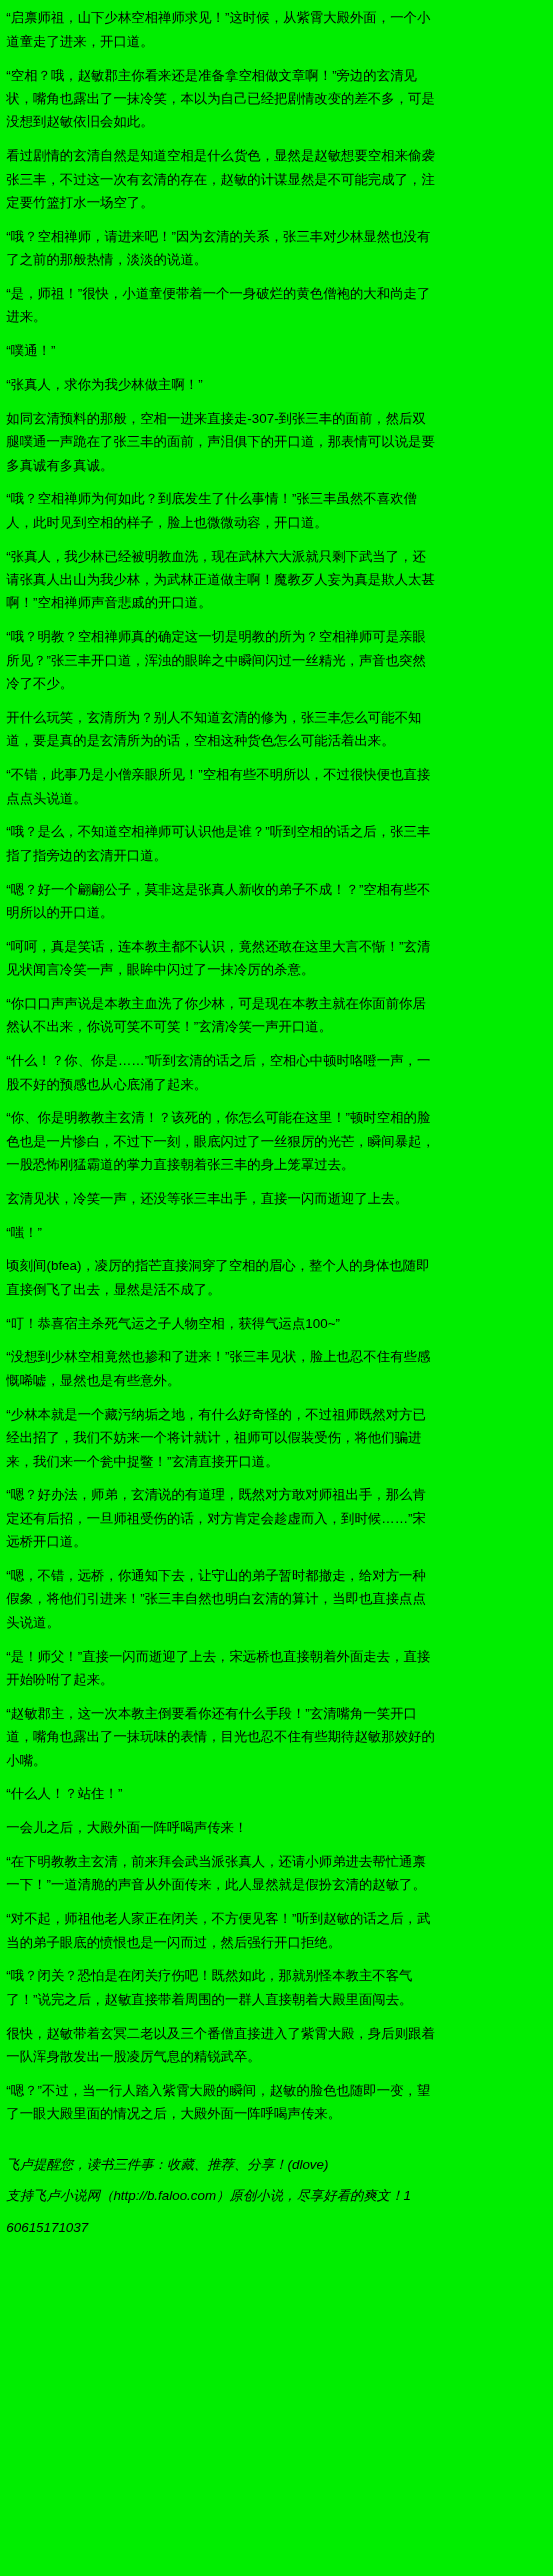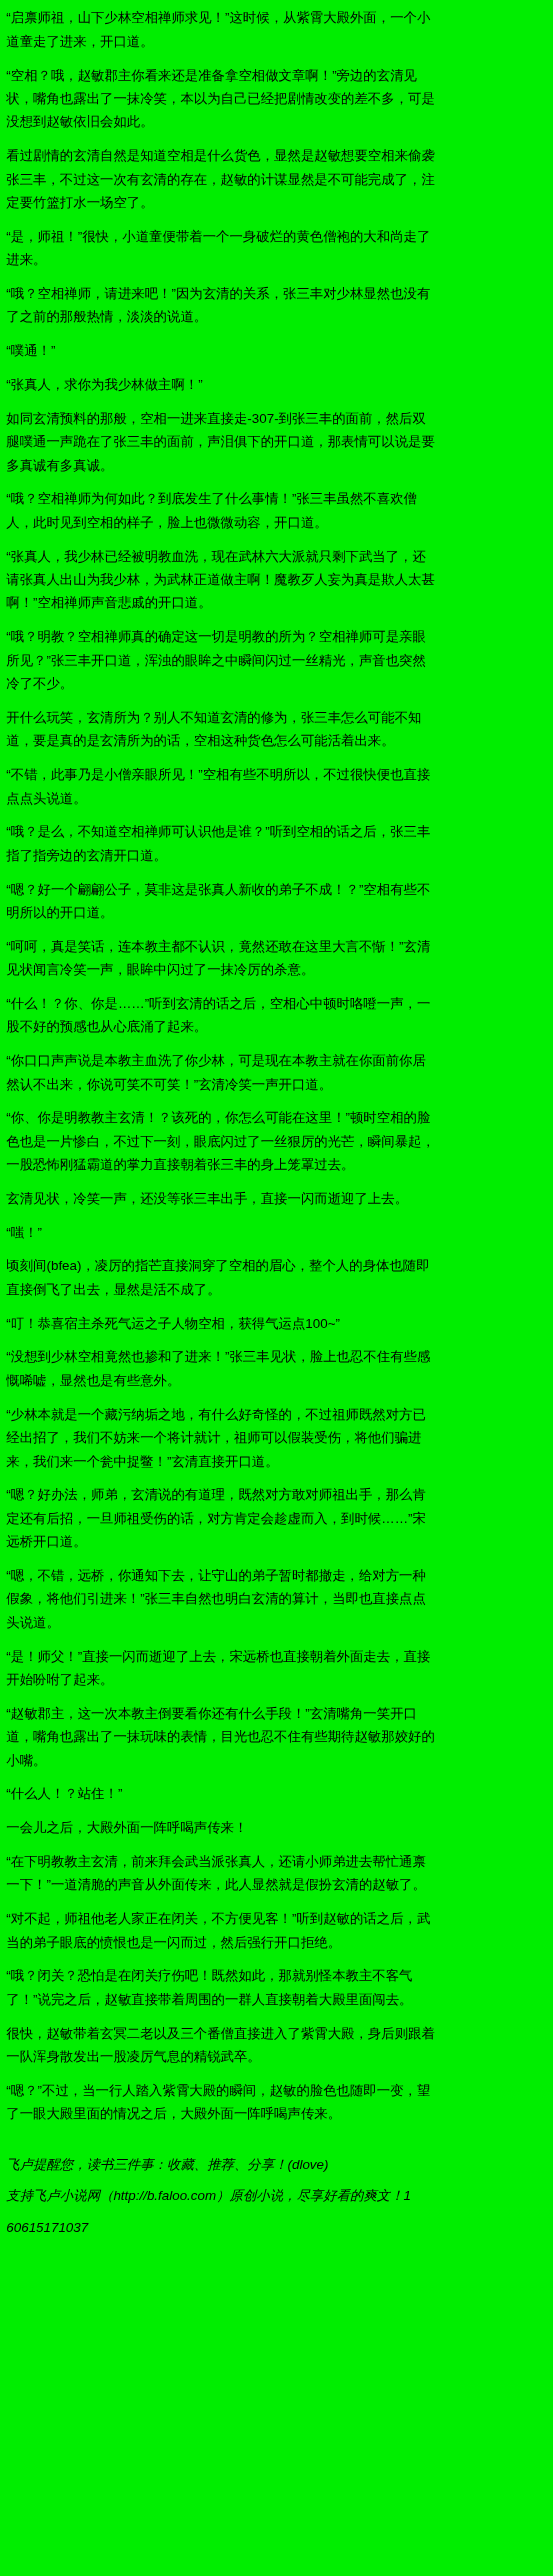--- a/index.html
+++ b/index.html
@@ -37,35 +37,35 @@
 </style>
 </head>
 <body>
 
 <div class="page">
 
   <div>
     <p class="para">“启禀师祖，山下少林空相禅师求见！”这时候，从紫霄大殿外面，一个小道童走了进来，开口道。</p>
     <p class="para">“空相？哦，赵敏郡主你看来还是准备拿空相做文章啊！”旁边的玄清见状，嘴角也露出了一抹冷笑，本以为自己已经把剧情改变的差不多，可是没想到赵敏依旧会如此。</p>
     <p class="para">看过剧情的玄清自然是知道空相是什么货色，显然是赵敏想要空相来偷袭张三丰，不过这一次有玄清的存在，赵敏的计谋显然是不可能完成了，注定要竹篮打水一场空了。</p>
+    <p class="para">“哦？空相禅师，请进来吧！”因为玄清的关系，张三丰对少林显然也没有了之前的那般热情，淡淡的说道。</p>
     <p class="para">“是，师祖！”很快，小道童便带着一个一身破烂的黄色僧袍的大和尚走了进来。</p>
-    <p class="para">“哦？空相禅师，请进来吧！”因为玄清的关系，张三丰对少林显然也没有了之前的那般热情，淡淡的说道。</p>
     <p class="para sound">“噗通！”</p>
     <p class="para">“张真人，求你为我少林做主啊！”</p>
     <p class="para">如同玄清预料的那般，空相一进来直接走-307-到张三丰的面前，然后双腿噗通一声跪在了张三丰的面前，声泪俱下的开口道，那表情可以说是要多真诚有多真诚。</p>
     <p class="para">“哦？空相禅师为何如此？到底发生了什么事情！”张三丰虽然不喜欢僧人，此时见到空相的样子，脸上也微微动容，开口道。</p>
     <p class="para">“张真人，我少林已经被明教血洗，现在武林六大派就只剩下武当了，还请张真人出山为我少林，为武林正道做主啊！魔教歹人妄为真是欺人太甚啊！”空相禅师声音悲戚的开口道。</p>
     <p class="para">“哦？明教？空相禅师真的确定这一切是明教的所为？空相禅师可是亲眼所见？”张三丰开口道，浑浊的眼眸之中瞬间闪过一丝精光，声音也突然冷了不少。</p>
     <p class="para">开什么玩笑，玄清所为？别人不知道玄清的修为，张三丰怎么可能不知道，要是真的是玄清所为的话，空相这种货色怎么可能活着出来。</p>
     <p class="para">“不错，此事乃是小僧亲眼所见！”空相有些不明所以，不过很快便也直接点点头说道。</p>
     <p class="para">“哦？是么，不知道空相禅师可认识他是谁？”听到空相的话之后，张三丰指了指旁边的玄清开口道。</p>
     <p class="para">“嗯？好一个翩翩公子，莫非这是张真人新收的弟子不成！？”空相有些不明所以的开口道。</p>
     <p class="para">“呵呵，真是笑话，连本教主都不认识，竟然还敢在这里大言不惭！”玄清见状闻言冷笑一声，眼眸中闪过了一抹冷厉的杀意。</p>
+    <p class="para">“你口口声声说是本教主血洗了你少林，可是现在本教主就在你面前你居然认不出来，你说可笑不可笑！”玄清冷笑一声开口道。</p>
     <p class="para">“什么！？你、你是……”听到玄清的话之后，空相心中顿时咯噔一声，一股不好的预感也从心底涌了起来。</p>
-    <p class="para">“你口口声声说是本教主血洗了你少林，可是现在本教主就在你面前你居然认不出来，你说可笑不可笑！”玄清冷笑一声开口道。</p>
     <p class="para">“你、你是明教教主玄清！？该死的，你怎么可能在这里！”顿时空相的脸色也是一片惨白，不过下一刻，眼底闪过了一丝狠厉的光芒，瞬间暴起，一股恐怖刚猛霸道的掌力直接朝着张三丰的身上笼罩过去。</p>
     <p class="para">玄清见状，冷笑一声，还没等张三丰出手，直接一闪而逝迎了上去。</p>
     <p class="para sound">“嗤！”</p>
     <p class="para">顷刻间(bfea)，凌厉的指芒直接洞穿了空相的眉心，整个人的身体也随即直接倒飞了出去，显然是活不成了。</p>
     <p class="para">“叮！恭喜宿主杀死气运之子人物空相，获得气运点100~”</p>
     <p class="para">“没想到少林空相竟然也掺和了进来！”张三丰见状，脸上也忍不住有些感慨唏嘘，显然也是有些意外。</p>
     <p class="para">“少林本就是一个藏污纳垢之地，有什么好奇怪的，不过祖师既然对方已经出招了，我们不妨来一个将计就计，祖师可以假装受伤，将他们骗进来，我们来一个瓮中捉鳖！”玄清直接开口道。</p>
     <p class="para">“嗯？好办法，师弟，玄清说的有道理，既然对方敢对师祖出手，那么肯定还有后招，一旦师祖受伤的话，对方肯定会趁虚而入，到时候……”宋远桥开口道。</p>
     <p class="para">“嗯，不错，远桥，你通知下去，让守山的弟子暂时都撤走，给对方一种假象，将他们引进来！”张三丰自然也明白玄清的算计，当即也直接点点头说道。</p>
     <p class="para">“是！师父！”直接一闪而逝迎了上去，宋远桥也直接朝着外面走去，直接开始吩咐了起来。</p>

